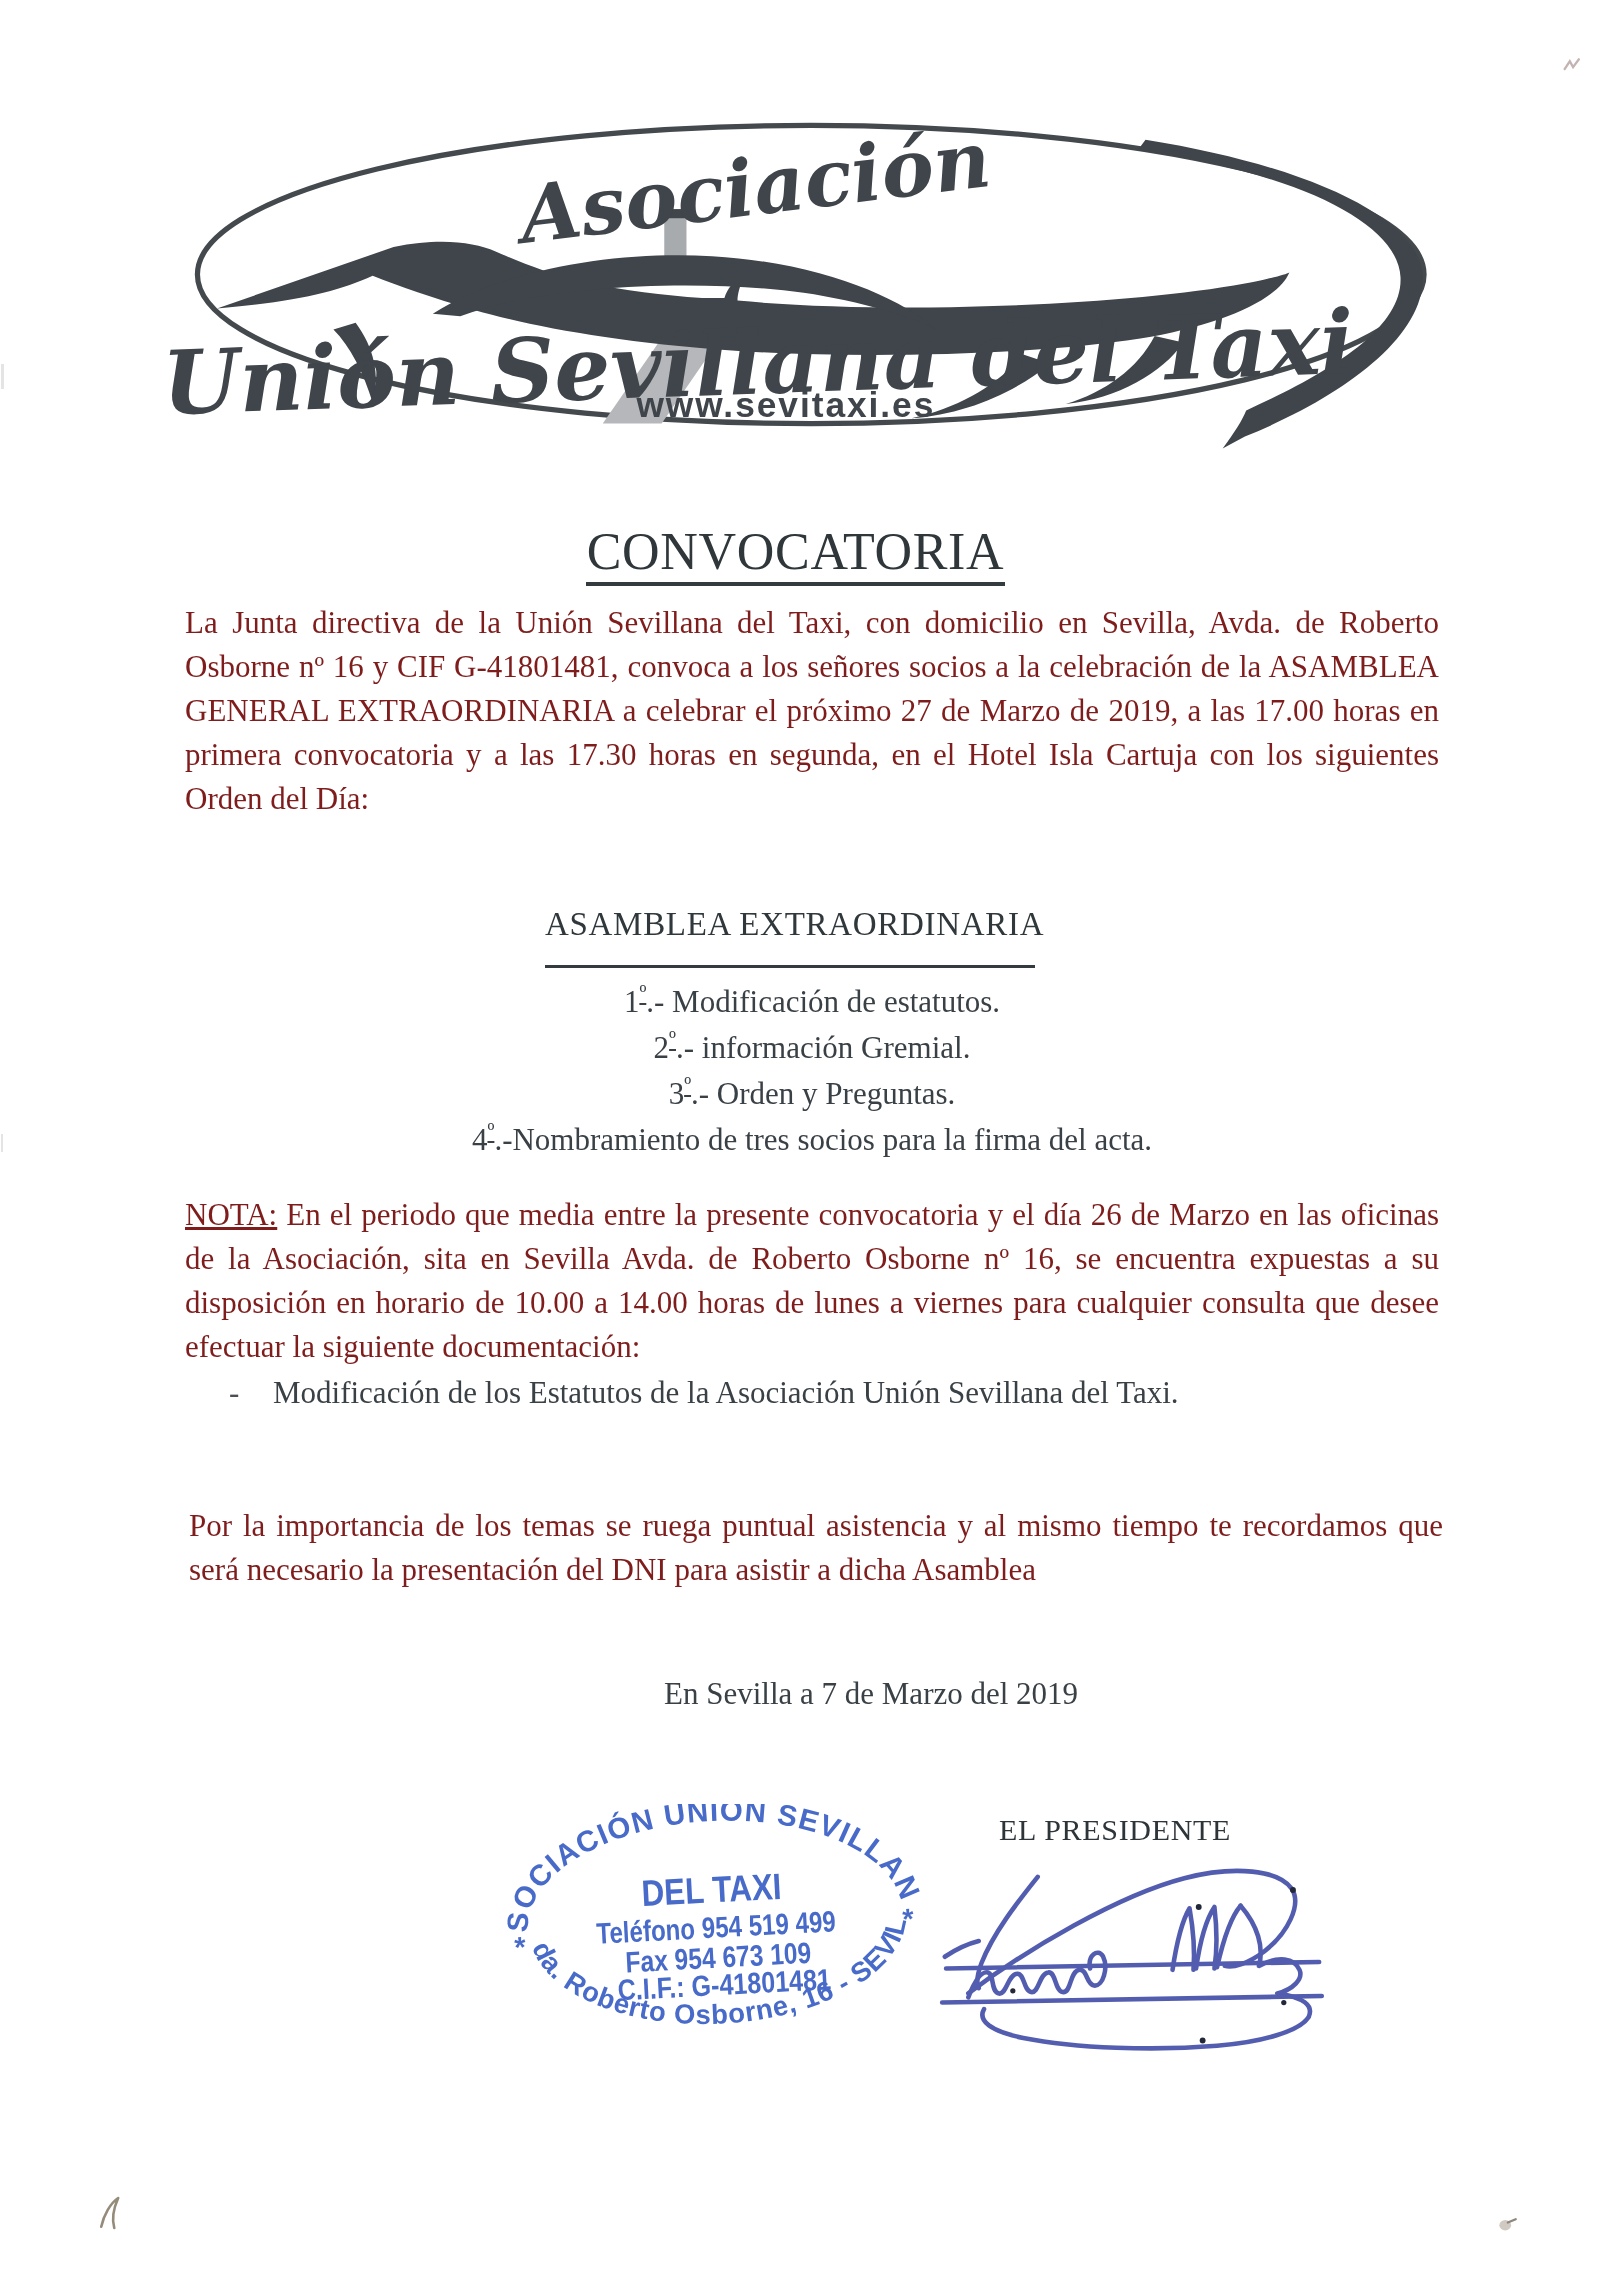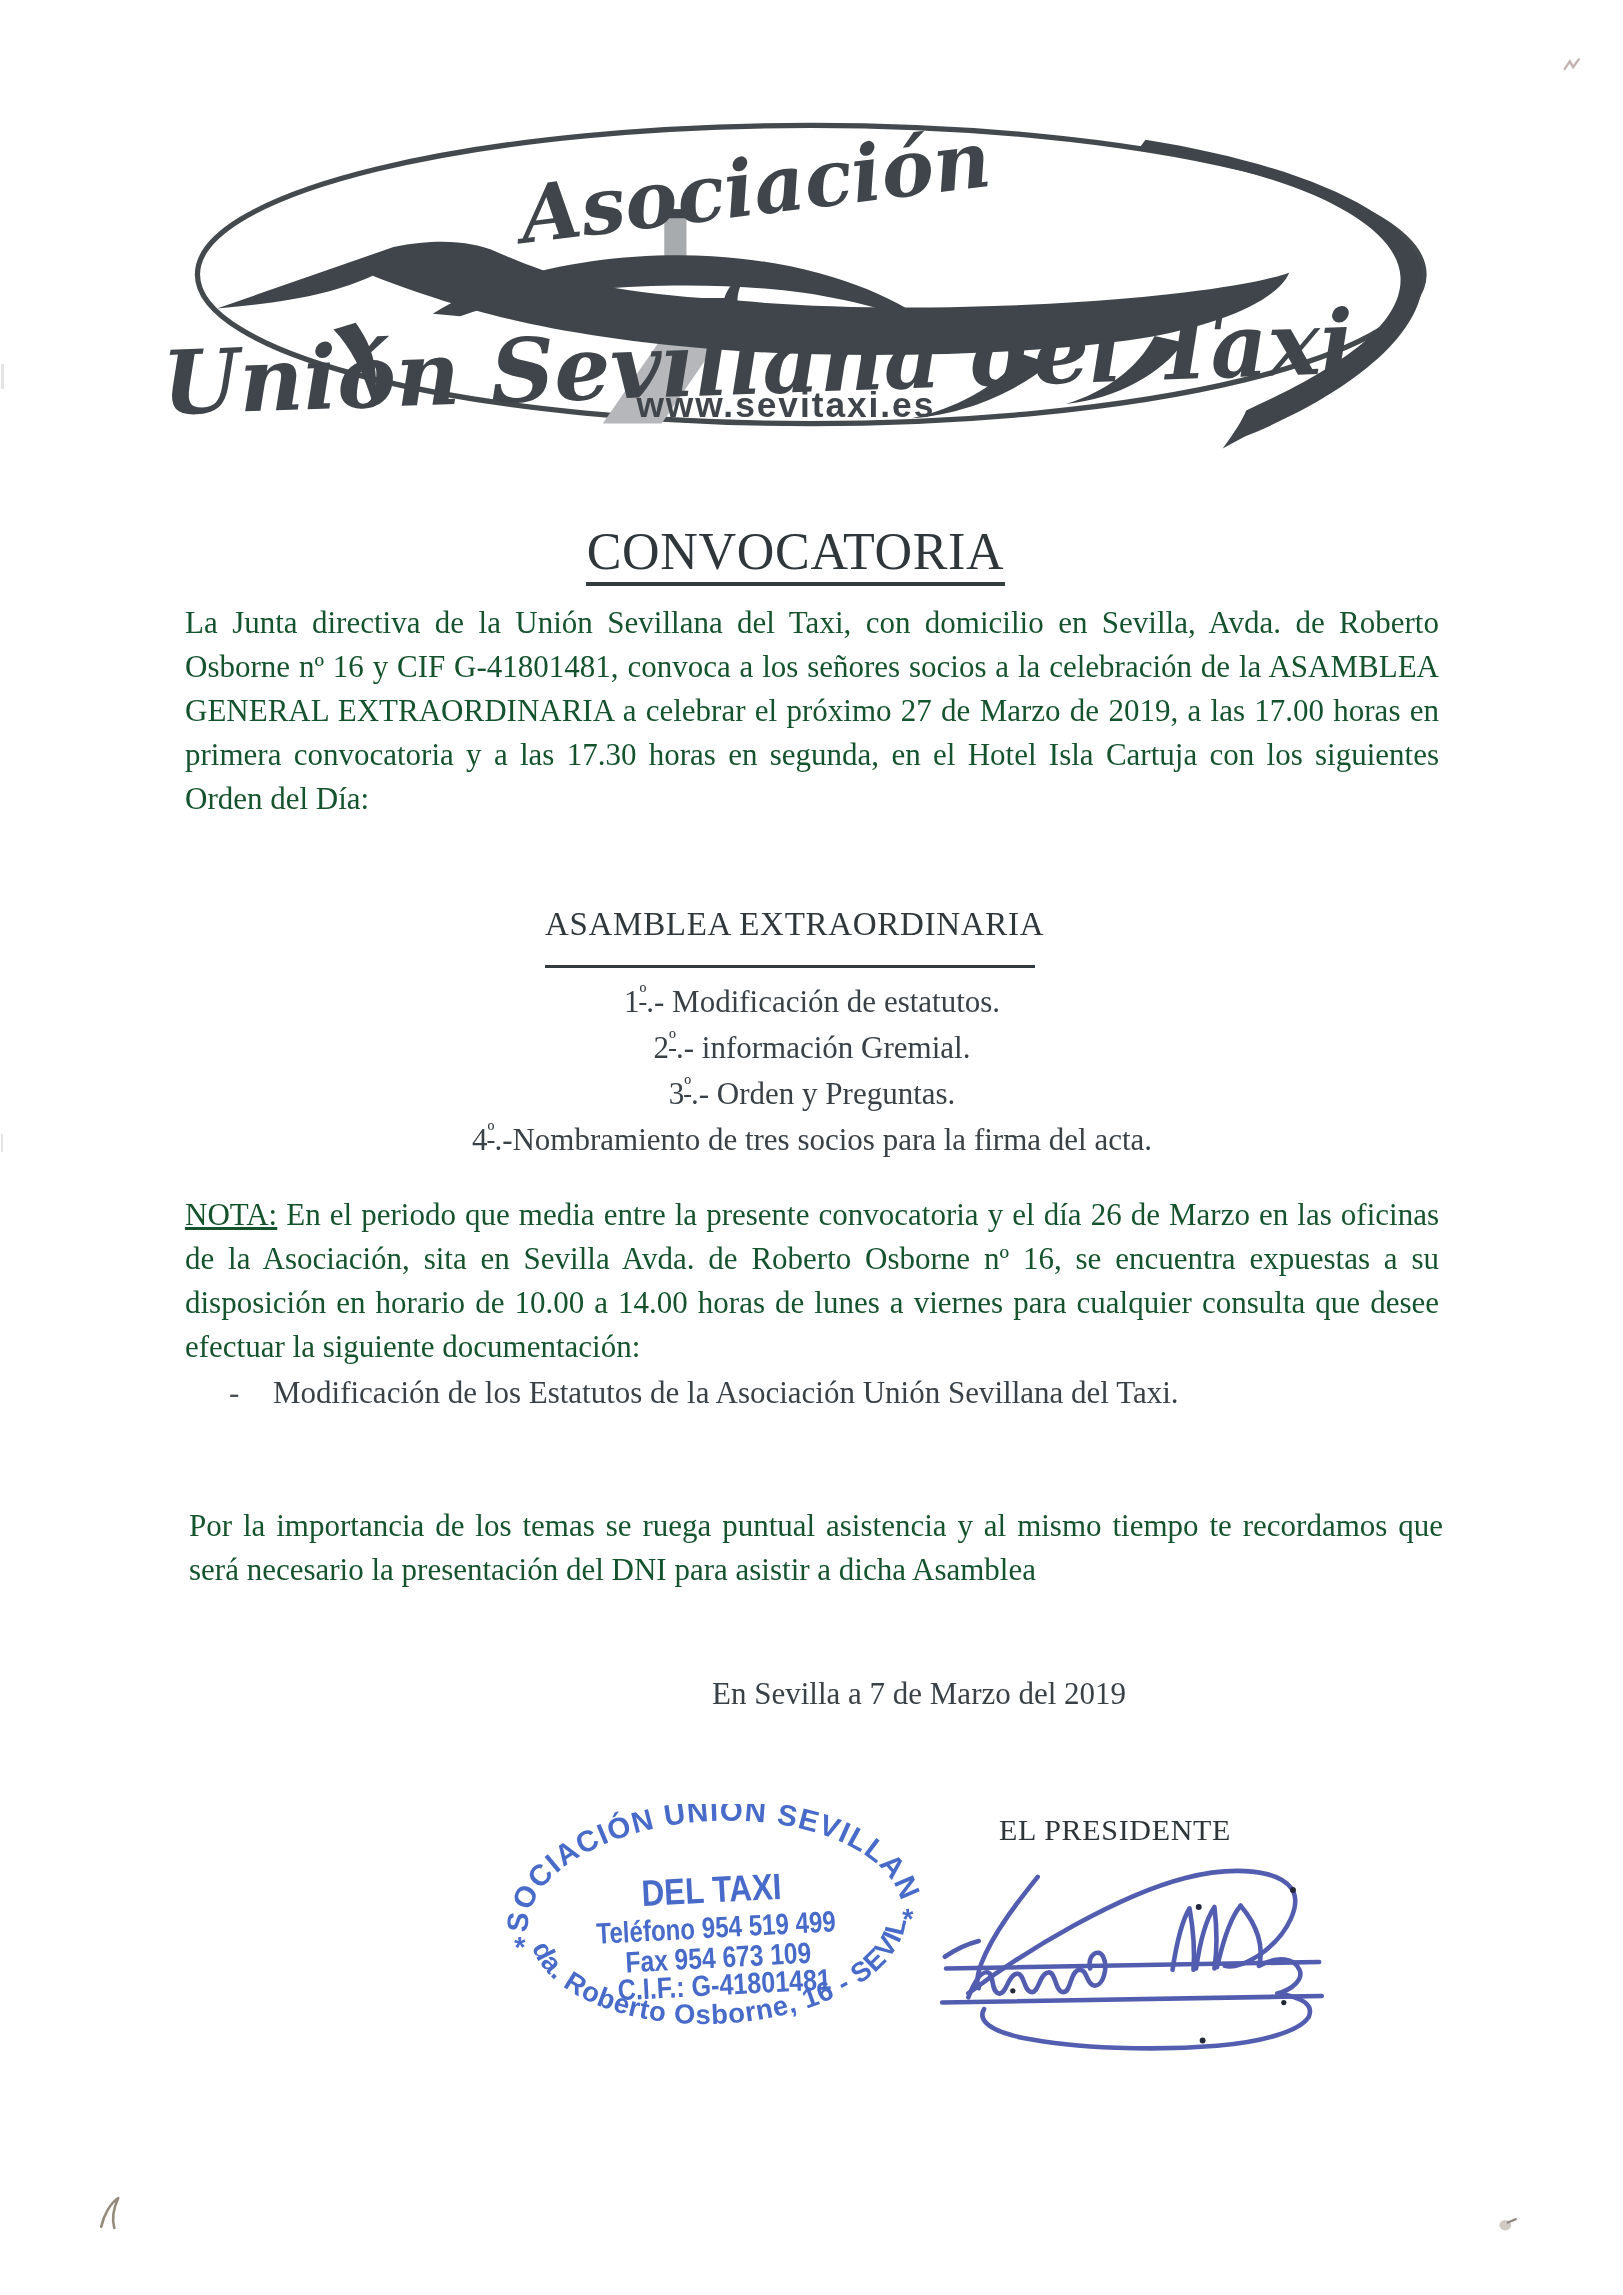--- a/index.html
+++ b/index.html
@@ -1,41 +1,41 @@
 <!DOCTYPE html>
 <html style="font-size:10.5px"><head>
 <meta charset="utf-8">
 <style>
   html,body{margin:0;padding:0;background:#e8e8e8;}
   .page{
     position:relative;width:1623px;height:2295px;background:#ffffff;
     font-family:"Liberation Serif", serif;color:#3a4146;overflow:hidden;
   }
   .abs{position:absolute;}
-  .body-text{font-size:31px;line-height:44px;text-align:justify;color:#14532d;}
+  .body-text{font-size:31px;line-height:44px;text-align:justify;color:#7f1d1d;}
   .page-title{
     left:586px;top:524px;width:419px;text-align:center;
     font-size:52px;line-height:56px;color:#2f373b;letter-spacing:0.7px;
     border-bottom:4.6px solid #343b3f;padding-bottom:2px;white-space:nowrap;
   }
   .agenda-heading{
     left:545px;top:907px;width:490px;text-align:center;
     font-size:33px;line-height:35px;color:#30383c;letter-spacing:0.7px;
     border-bottom:3.9px solid #343b3f;padding-bottom:23px;white-space:nowrap;
   }
   .intro{left:185px;top:601px;width:1254px;}
   .agenda-list{left:185px;top:979px;width:1254px;font-size:31px;text-align:center;}
   .agenda-item{height:46px;line-height:46px;white-space:nowrap;}
   .ord{text-decoration:underline;font-size:0.72em;vertical-align:super;line-height:0;}
   .nota{left:185px;top:1193px;width:1254px;}
   .nota-label{text-decoration:underline;}
   .bullet-row{left:229px;top:1373px;width:1178px;font-size:31px;line-height:39px;white-space:nowrap;}
   .bullet-dash{display:inline-block;width:44px;color:#4a5156;}
   .closing{left:185px;top:1500px;width:1254px;}
-  .date-line{left:664px;top:1676px;font-size:31px;white-space:nowrap;margin-left:48px;}
+  .date-line{left:664px;top:1676px;font-size:31px;white-space:nowrap;}
   .president{left:999px;top:1813px;font-size:30px;letter-spacing:0.7px;color:#2e3539;white-space:nowrap;}
   .logo-svg{left:164px;top:111px;width:1283px;height:340px;}
   .stamp-svg{left:505px;top:1804px;width:419px;height:262px;filter:blur(0.3px);opacity:0.94;}
   .sig-svg{left:929px;top:1852px;width:419px;height:216px;filter:blur(0.3px);}
   .artifact{pointer-events:none;}
   .edge-dash{background:#d9d9d9;opacity:0.7;}
   svg text{user-select:none;}
 </style>
 </head>
 <body>

